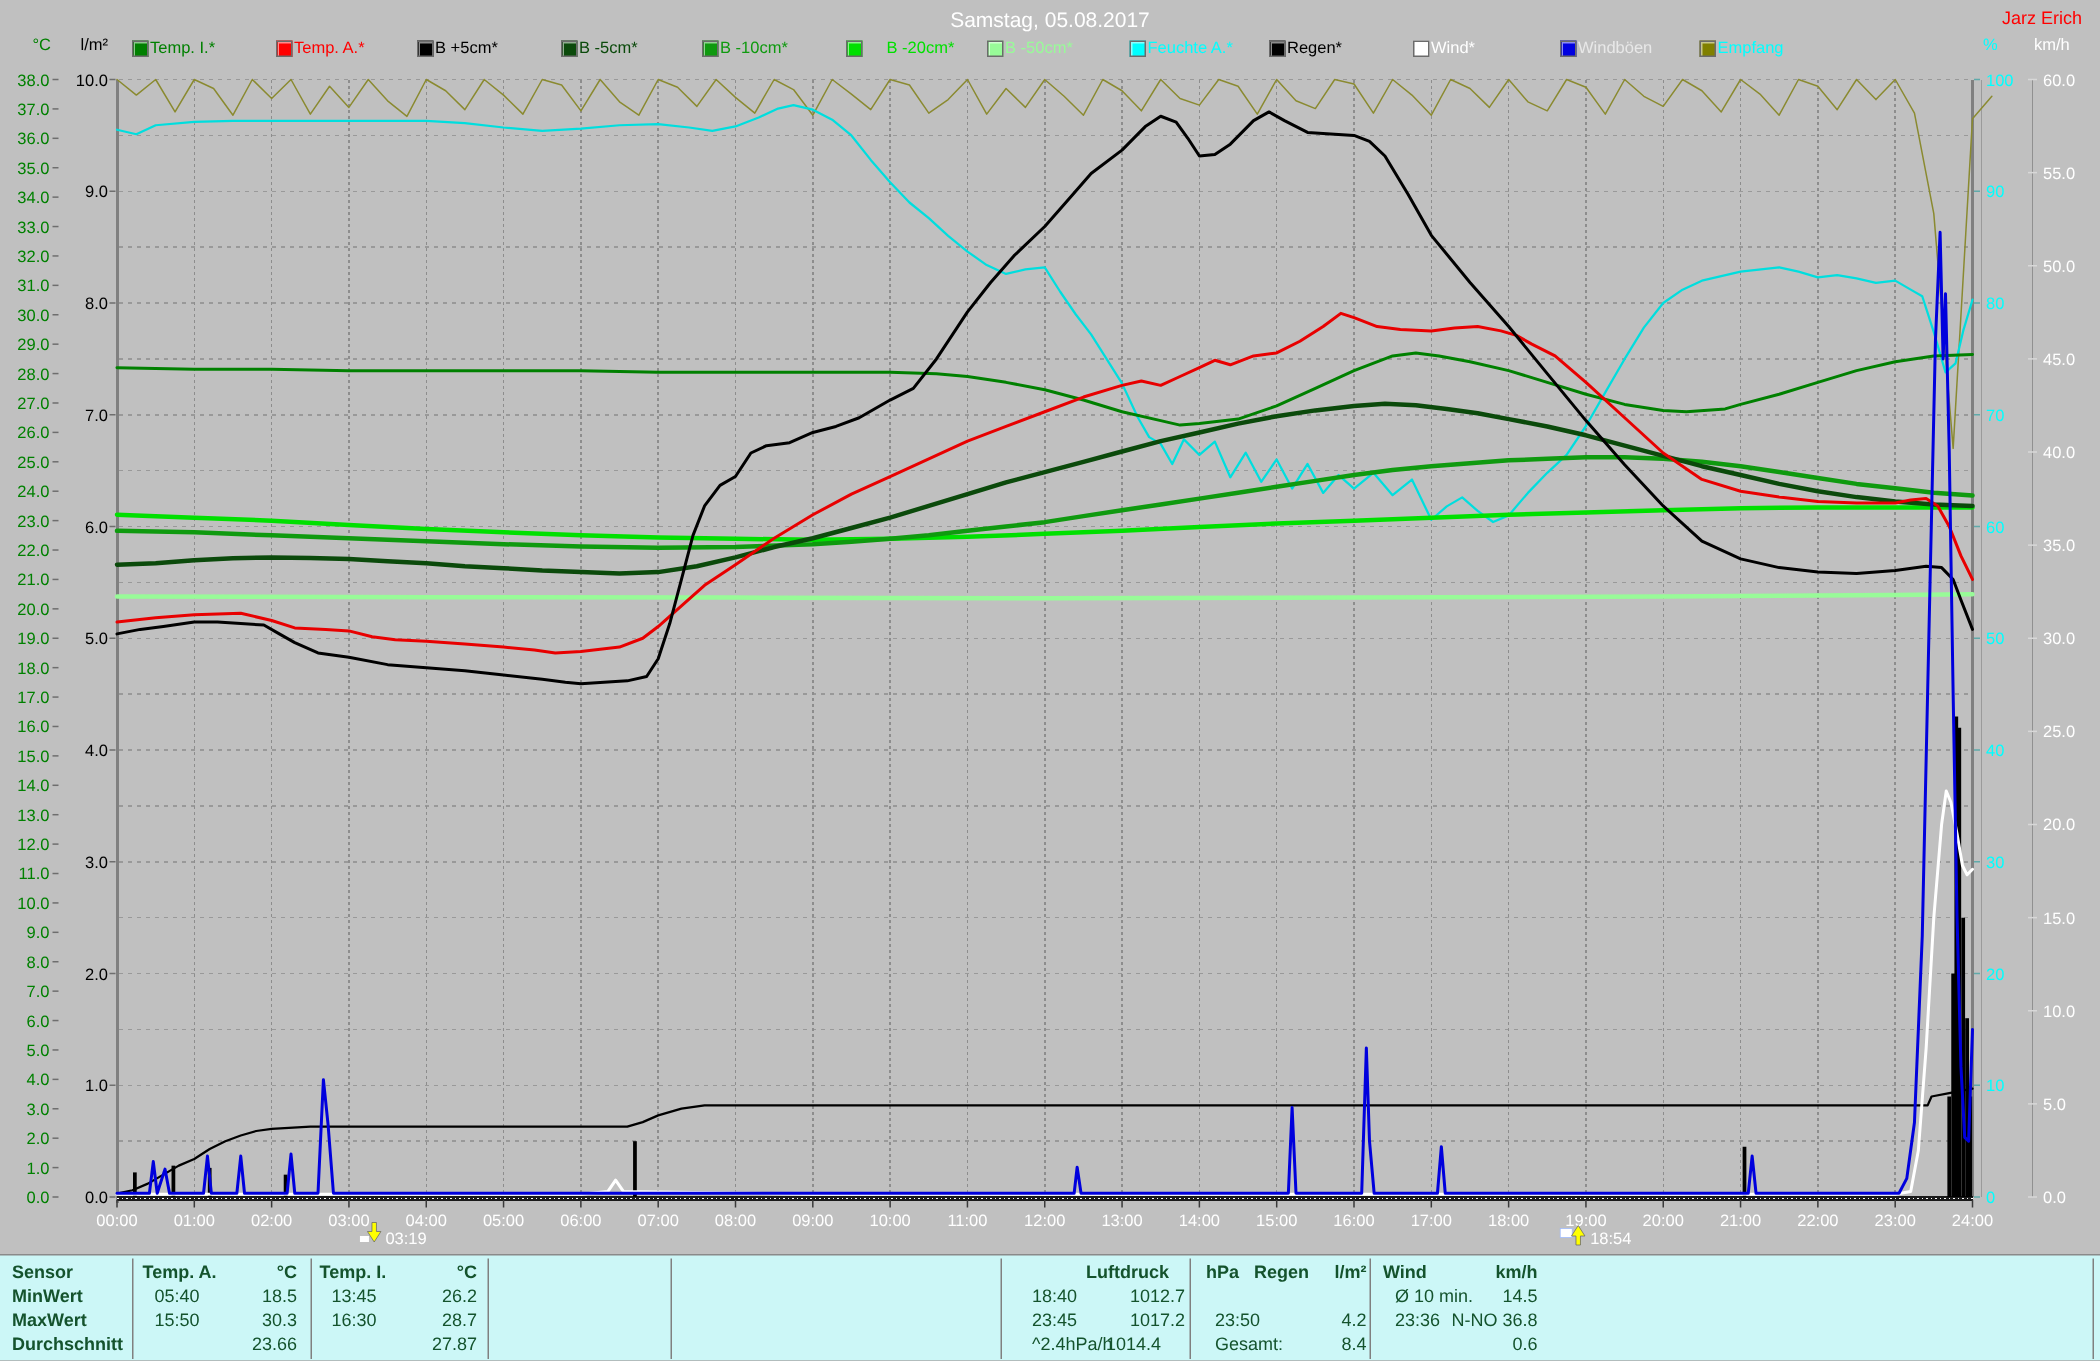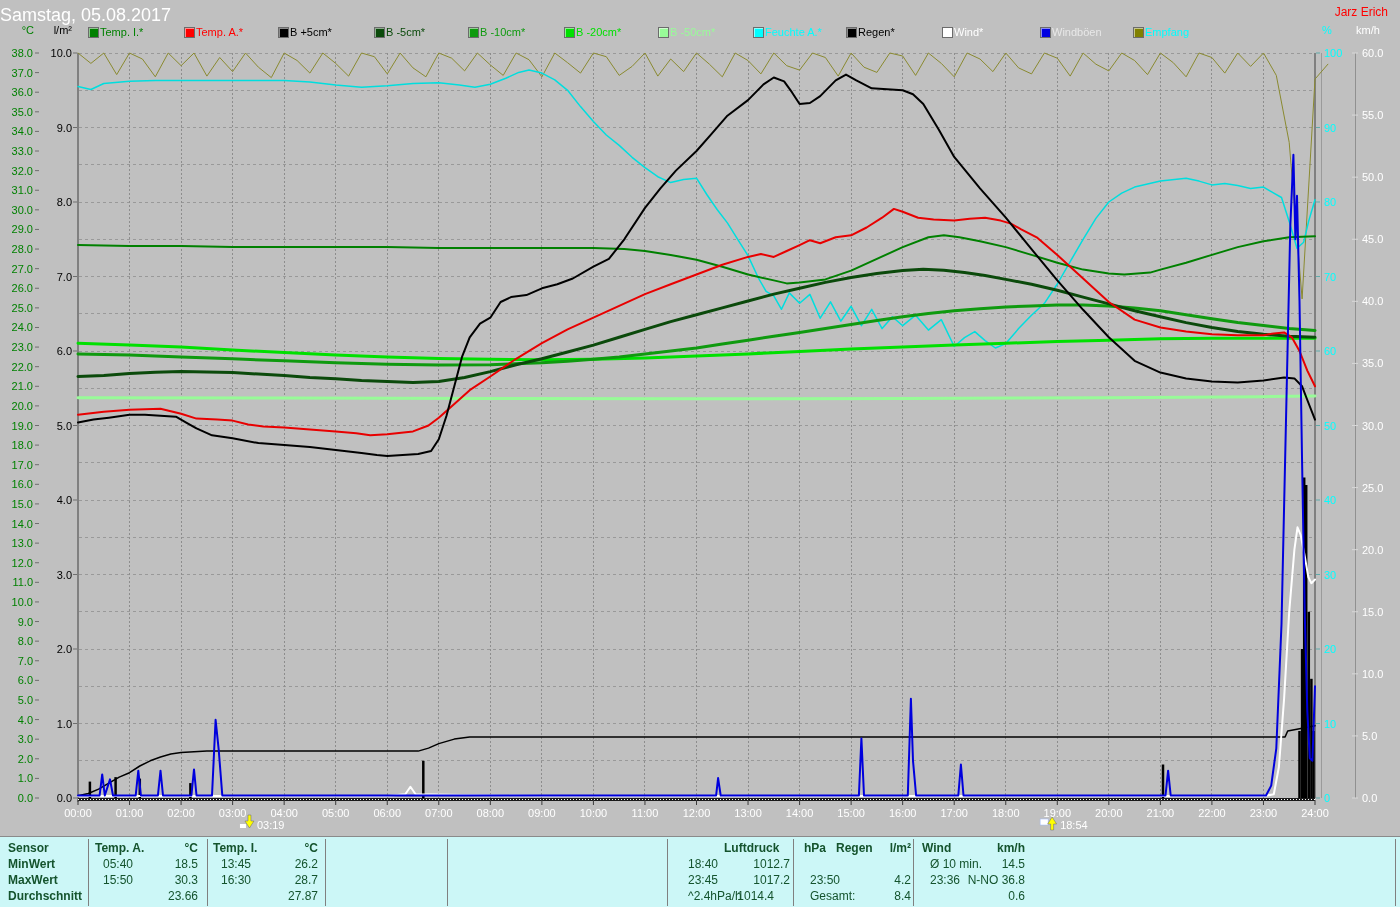--- a/index.html
+++ b/index.html
@@ -1,19 +1,19 @@
 <!DOCTYPE html>
 <html><head>
 <meta charset="utf-8">
 <style>
   html,body{margin:0;padding:0;background:#9a9a9a;}
   #app{position:relative;width:1400px;height:907px;background:#c0c0c0;
        font-family:"Liberation Sans",sans-serif;overflow:hidden;}
-  .title{position:absolute;top:5px;left:0;width:100%;
-         color:#ffffff;font-size:18px;}
+  .title{position:absolute;top:5px;left:0;width:100%;text-align:center;
+         color:#ffffff;font-size:14px;}
   .author{position:absolute;top:5px;right:12px;color:#ff0000;font-size:12px;}
   .axis-unit{position:absolute;top:24px;font-size:11px;}
   #unit-c{left:6px;width:28px;text-align:right;color:#008000;}
   #unit-lm2{left:38px;width:34px;text-align:right;color:#000000;}
   #unit-pct{left:1322px;width:26px;color:#00ffff;}
   #unit-kmh{left:1356px;color:#ffffff;}
   #legend{position:absolute;top:26px;left:0;height:16px;width:1400px;}
   .lg-item{position:absolute;top:0;display:flex;align-items:center;gap:1px;font-size:11px;}
   .sw{width:9px;height:9px;display:inline-block;border:1px solid #6b6b6b;
       box-shadow:inset 1px 1px 0 rgba(255,255,255,.55);}
@@ -54,21 +54,21 @@
       <div class="lg-item" style="left: 374px;">
         <span class="sw" style="background: rgb(11, 74, 11);"></span>
         <span style="color: rgb(11, 74, 11);">B -5cm*</span>
       </div>
       <div class="lg-item" style="left: 468px;">
         <span class="sw" style="background: rgb(15, 154, 15);"></span>
         <span style="color: rgb(15, 154, 15);">B -10cm*</span>
       </div>
       <div class="lg-item" style="left: 564px;">
         <span class="sw" style="background: rgb(0, 224, 0);"></span>
-        <span style="color: rgb(0, 224, 0);">B -20cm*</span>
+        <span style="color: rgb(0, 224, 0); padding-left: 15px;">B -20cm*</span>
       </div>
       <div class="lg-item" style="left: 658px;">
         <span class="sw" style="background: rgb(152, 251, 152);"></span>
         <span style="color: rgb(152, 251, 152);">B -50cm*</span>
       </div>
       <div class="lg-item" style="left: 753px;">
         <span class="sw" style="background: rgb(0, 255, 255);"></span>
         <span style="color: rgb(0, 255, 255);">Feuchte A.*</span>
       </div>
       <div class="lg-item" style="left: 846px;">

